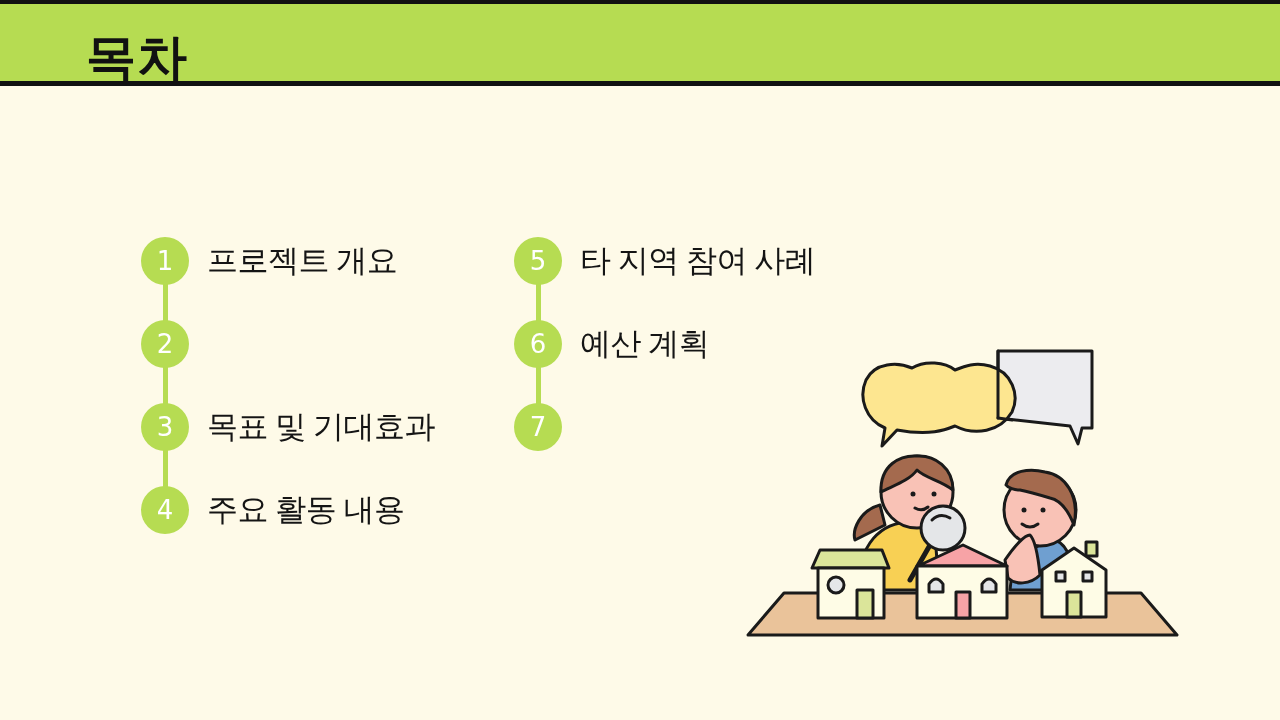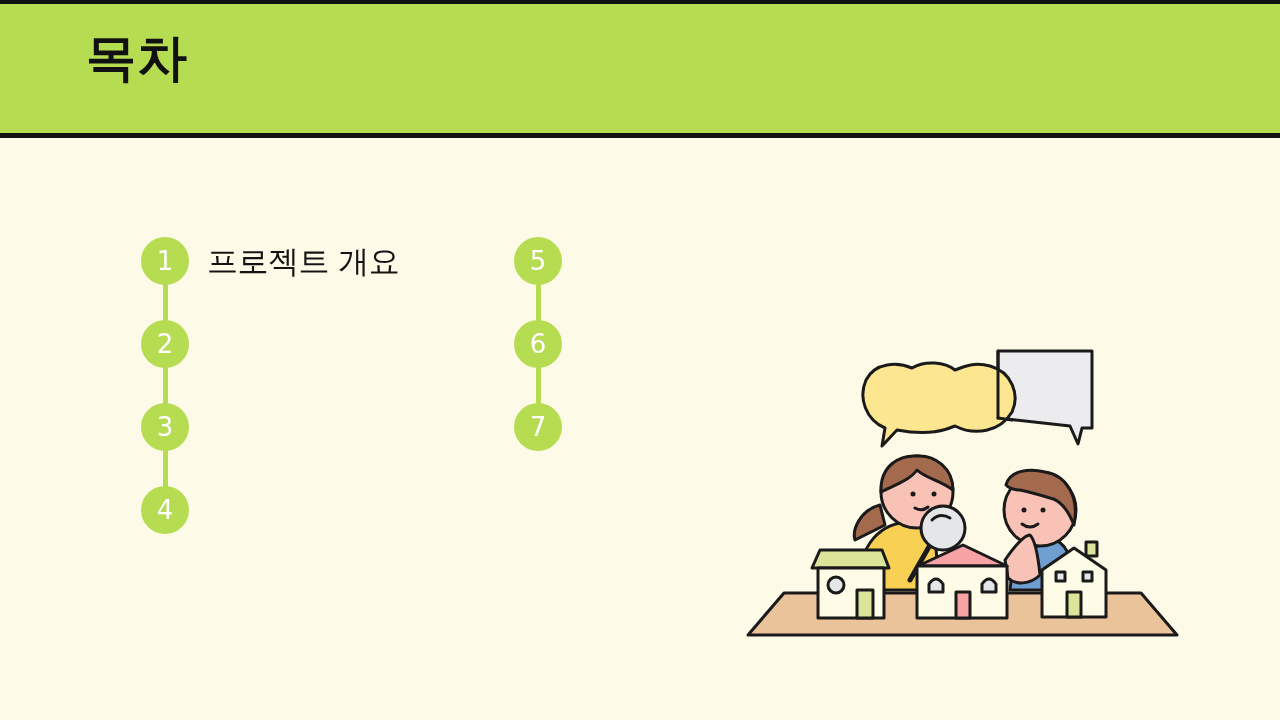--- a/index.html
+++ b/index.html
@@ -2,21 +2,21 @@
 <html><head>
   <meta charset="utf-8">
   <style>
     html, body { margin: 0; padding: 0; }
     body {
       width: 1280px; height: 720px; overflow: hidden; position: relative;
       background: #fefae8;
       font-family: "DejaVu Sans", "Liberation Sans", sans-serif;
     }
     .header {
-      position: absolute; left: 0; top: 0; width: 1280px; height: 138px;
+      position: absolute; left: 0; top: 0; width: 1280px; height: 86px;
       background: #b6dc52;
       border-top: 4px solid #111;
       border-bottom: 5px solid #111;
       box-sizing: border-box;
     }
     .title {
       position: absolute; left: 86px; top: 22px;
       font-size: 50px; font-weight: bold; color: #111; letter-spacing: 1px;
       line-height: 64px;
     }
@@ -30,21 +30,21 @@
       position: relative; height: 83px; display: flex; align-items: flex-start;
     }
     .num {
       width: 48px; height: 48px; border-radius: 50%;
       background: #b6dc52; color: #fff;
       font-size: 26px; line-height: 48px; text-align: center;
       position: relative; z-index: 2; flex: none;
     }
     .label {
       margin-left: 18px; font-size: 31px; line-height: 48px; color: #141414;
-      white-space: nowrap; letter-spacing: -0.5px;
+      white-space: nowrap; letter-spacing: -0.5px; font-family: Liberation Serif, serif;
     }
     .illustration { position: absolute; left: 740px; top: 340px; width: 450px; height: 310px; }
   </style>
 </head>
 <body>
 
 <div class="header">
   <div class="title">목차</div>
 </div>
 
@@ -52,33 +52,37 @@
   <div class="rail" style="top:24px;height:249px;"></div>
   <div class="item">
     <div class="num">1</div>
     <div class="label">프로젝트 개요</div>
   </div>
   <div class="item">
     <div class="num">2</div>
   </div>
   <div class="item">
     <div class="num">3</div>
+    <div class="label">목표 및 기대효과</div>
   </div>
   <div class="item">
     <div class="num">4</div>
+    <div class="label">주요 활동 내용</div>
   </div>
 </div>
 
 <div class="col right">
   <div class="rail" style="top:24px;height:166px;"></div>
   <div class="item">
     <div class="num">5</div>
+    <div class="label">타 지역 참여 사례</div>
   </div>
   <div class="item">
     <div class="num">6</div>
+    <div class="label">예산 계획</div>
   </div>
   <div class="item">
     <div class="num">7</div>
   </div>
 </div>
 
 <div class="illustration">
   <svg width="450" height="310" viewBox="740 340 450 310" xmlns="http://www.w3.org/2000/svg" stroke="#1a1a1a" stroke-width="3" stroke-linejoin="round" stroke-linecap="round">
 
     <g>

